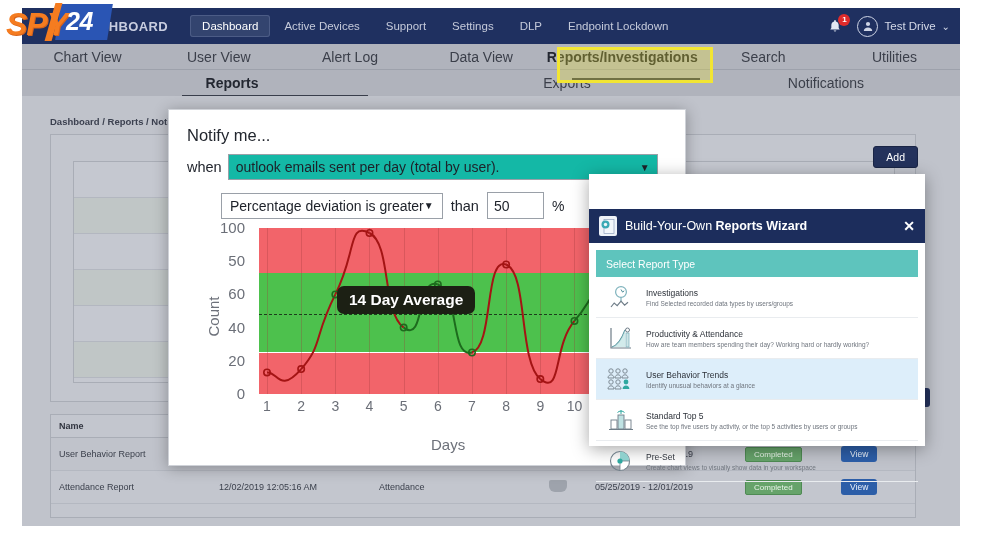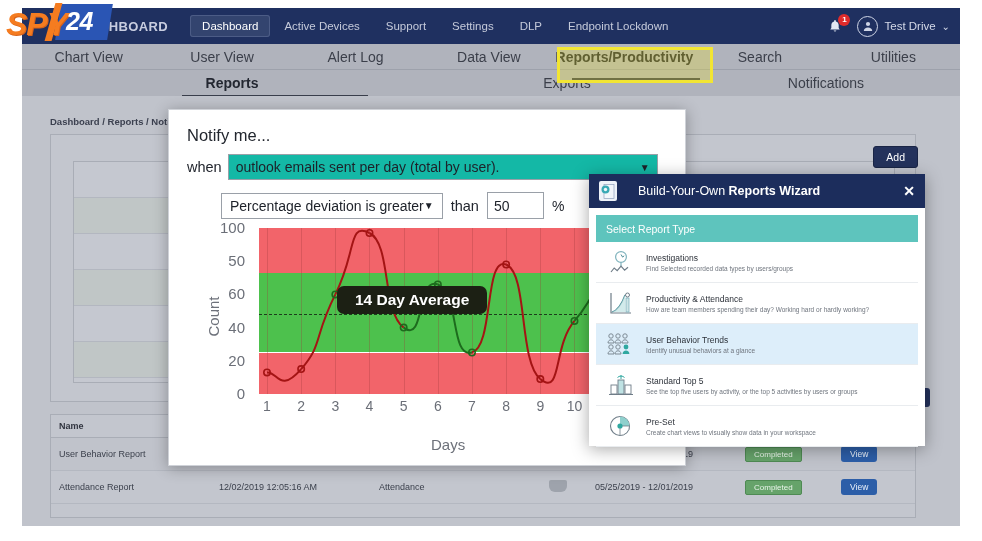--- a/index.html
+++ b/index.html
@@ -136,30 +136,30 @@
   .x-axis-label { position: absolute; left: 244px; top: 214px; font-size: 15px; color: #6d717a; }
   .ytick { position: absolute; right: 0; font-size: 15px; color: #6b6f78; text-align: right; width: 32px; }
   .xtick { position: absolute; top: 176px; font-size: 14px; color: #6b6f78; width: 16px; text-align: center; }
   .plot { position: absolute; left: 72px; top: 6px; width: 398px; height: 166px; overflow: hidden; }
   .band-red { position: absolute; left: 0; width: 100%; background: #f2646a; }
   .band-green { position: absolute; left: 0; width: 100%; background: #4dc14d; }
   .vgrid { position: absolute; top: 0; width: 1px; height: 100%; background: rgba(160,60,60,.30); }
   .avg-line { position: absolute; left: 0; width: 100%; border-top: 1.5px dashed #1c3d1c; }
   .avg-badge {
     position: absolute; left: 150px; top: 64px; background: #1c2014; color: #fff;
-    font-size: 15.5px; font-weight: bold; padding: 5px 18px; border-radius: 7px;
+    font-size: 15.5px; font-weight: bold; padding: 5px 12px; border-radius: 7px;
   }
 
   
   .wizard {
     position: absolute; left: 567px; top: 166px; width: 336px; height: 272px;
     background: #ffffff; box-shadow: 0 3px 16px rgba(0,0,0,.35);
   }
   .wz-head {
-    height: 34px; background: #1c2d5c; display: flex; align-items: center; padding: 0 10px; gap: 21px;
+    height: 34px; background: #1c2d5c; display: flex; align-items: center; padding: 0 10px; gap: 8px; margin-top: 35px;
   }
   .wz-icon {
     width: 18px; height: 20px; background: #eef2f8; border-radius: 2px; position: relative;
     display: flex; align-items: center; justify-content: center;
   }
   .wz-title { color: #fff; font-size: 12.5px; }
   .wz-title b { font-weight: bold; }
   .wz-close { margin-left: auto; color: #fff; font-size: 14px; font-weight: bold; }
   .wz-body { padding: 7px; height: 184px; }
   .wz-sub {
@@ -229,21 +229,21 @@
           <div class="caret-d">⌄</div>
         </div>
       </div>
     </div>
 
     <div class="subnav1">
       <div class="sn-item">Chart View</div>
       <div class="sn-item">User View</div>
       <div class="sn-item">Alert Log</div>
       <div class="sn-item">Data View</div>
-      <div class="sn-item bold">Reports/Productivity</div>
+      <div class="sn-item bold">Reports/Investigations</div>
       <div class="sn-item">Search</div>
       <div class="sn-item">Utilities</div>
     </div>
 
     <div class="subnav2">
       <div class="sn-item bold" style="flex:0 0 420px">Reports</div>
       <div class="sn-item" style="flex:0 0 250px">Exports</div>
       <div class="sn-item">Notifications</div>
     </div>
     <div class="sn-underline"></div>

